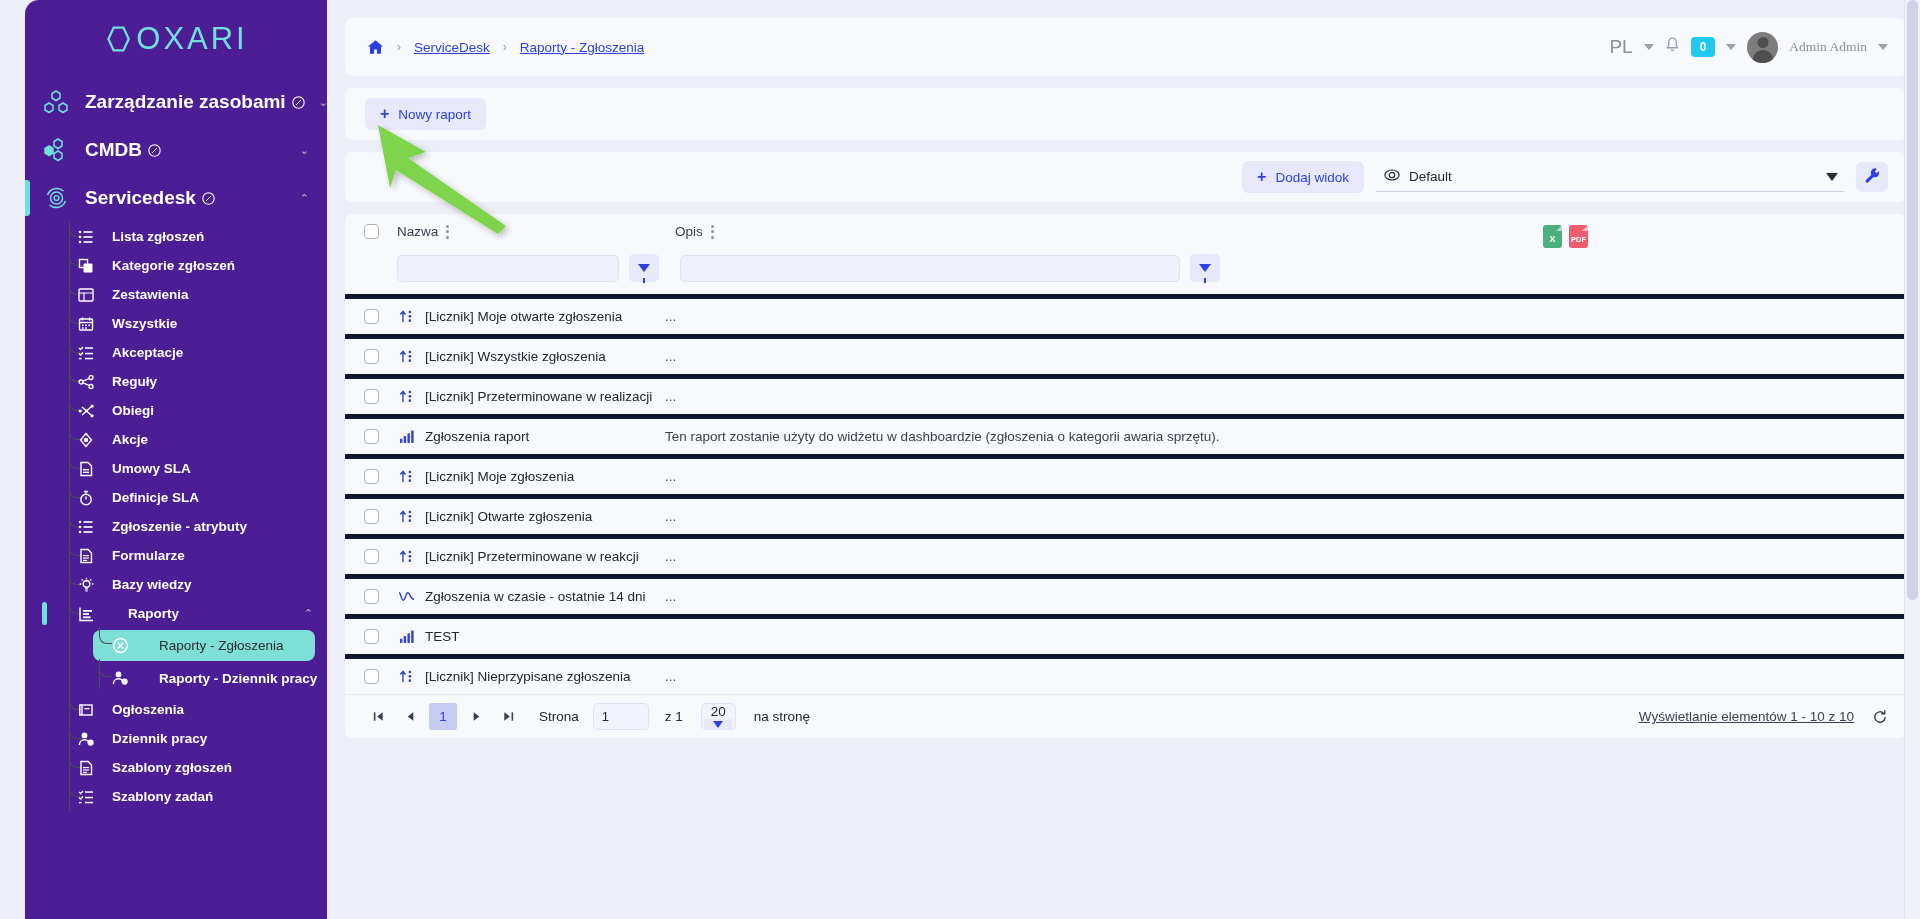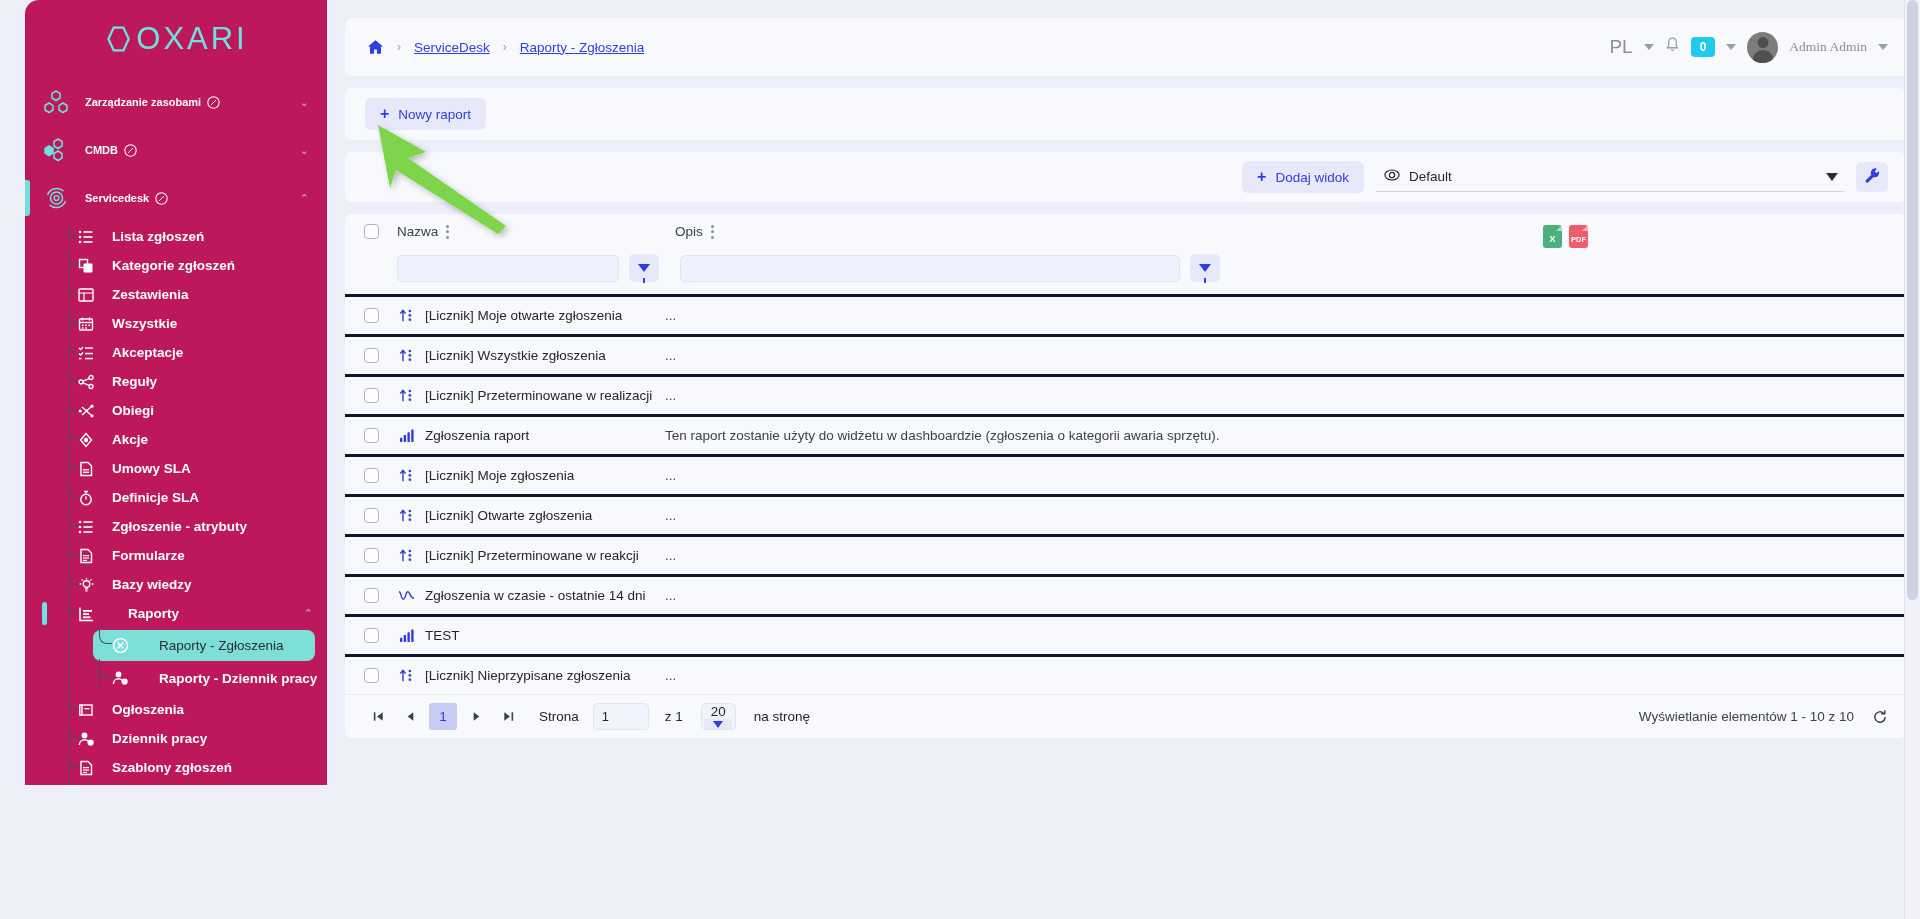--- a/index.html
+++ b/index.html
@@ -6,22 +6,22 @@
   html, body {
     width: 1920px; height: 919px;
     font-family: "Liberation Sans", sans-serif;
     background: #eceef8;
     overflow: hidden;
   }
   .app { position: relative; width: 1920px; height: 919px; display: flex; }
 
   
   .sidebar {
-    width: 302px; height: 785px;
-    background: #be185d;
+    width: 302px; height: 919px;
+    background: #4c1d95;
     border-radius: 14px 0 0 0;
     margin-left: 25px;
     position: relative;
     overflow: hidden;
     flex: 0 0 302px;
   }
   .logo-wrap { height: 78px; display: flex; align-items: center; justify-content: center; }
   .logo { display: flex; align-items: center; gap: 2px; }
   .logo-text {
     color: #6fe0dd; font-size: 31px; letter-spacing: 3px;
@@ -30,21 +30,21 @@
   .hexlogo { width: 30px; height: 30px; }
 
   .nav { padding-bottom: 10px; }
   .nav-group {
     display: flex; align-items: center; gap: 14px;
     padding: 12px 18px 12px 16px; position: relative;
     cursor: pointer;
   }
   .nav-group .g-icon { width: 30px; display: flex; justify-content: center; flex: 0 0 30px; }
   .nav-group .g-label {
-    color: #ffffff; font-size: 11px; font-weight: bold;
+    color: #ffffff; font-size: 19px; font-weight: bold;
     display: flex; align-items: center; gap: 6px; flex: 1;
     white-space: nowrap;
   }
   .nav-group.active::before {
     content: ""; position: absolute; left: 0; top: 6px; bottom: 6px;
     width: 5px; background: #6fe0dd; border-radius: 0 3px 3px 0;
   }
   .chev { color: #b8bcc2; font-size: 11px; line-height: 1; }
 
   .sub { position: relative; }
@@ -196,21 +196,21 @@
     display: flex; align-items: center; justify-content: center;
     margin-left: 10px; cursor: pointer;
   }
   .funnel { width: 0; height: 0; border-left: 6px solid transparent;
             border-right: 6px solid transparent; border-top: 8px solid #2f3ee0;
             position: relative; }
   .funnel::after { content:""; position:absolute; left:-1px; top:6px; width:2px; height:5px; background:#2f3ee0; }
 
   .trow {
     display: flex; align-items: center; height: 40px;
-    border-top: 3px solid #0f172a;
+    border-top: 5px solid #0f172a;
     justify-content: space-between;
   }
   .trow .cell-name { display: flex; align-items: center; gap: 10px; font-size: 13.5px; color: #22262e; flex: 0 0 268px; }
   .trow .cell-desc { font-size: 13.5px; color: #3b4050; flex: 1; }
   .rowicon { color: #3340cc; display: flex; width: 18px; justify-content: center; }
 
   .tfoot {
     display: flex; align-items: center; justify-content: space-between;
     border-top: 1px solid #e8eaf2; height: 44px; padding: 0 18px 0 20px;
   }
@@ -231,21 +231,21 @@
   .ptotal { margin-left: 10px; }
   .psize {
     display: flex; align-items: center; background: #f2f4fd; border: 1px solid #dfe3f5;
     border-radius: 5px; height: 27px; margin-left: 12px; cursor: pointer; overflow:hidden;flex-direction:column;
   }
   .psize .v { padding: 0 9px; font-size: 13.5px; }
   .psize .d { width: 28px; height: 100%; background: #e7e9fb; display: flex;
               align-items: center; justify-content: center; }
   .psize .d i { width:0;height:0;border-left:5px solid transparent;border-right:5px solid transparent;border-top:7px solid #2f3ee0;display:block;}
   .pers { margin-left: 12px; }
-  .fright { display: flex; align-items: center; gap: 18px; font-size: 13.5px; color: #3b4050; }
+  .fright { display: flex; align-items: center; gap: 18px; font-size: 13.5px; color: #3b4050; text-decoration: underline; }
   .refresh { color: #3b4050; cursor: pointer; display: flex; }
 
   
   .scrollbar {
     position: absolute; right: 0; top: 0; width: 16px; height: 919px;
     background: #f1f2f9; border-left: 1px solid #e0e2ee;
   }
   .scrollthumb { position:absolute; right:2px; top:0; width:11px; height:600px;
                  background:#cfd2e2; border-radius:6px; }
 

